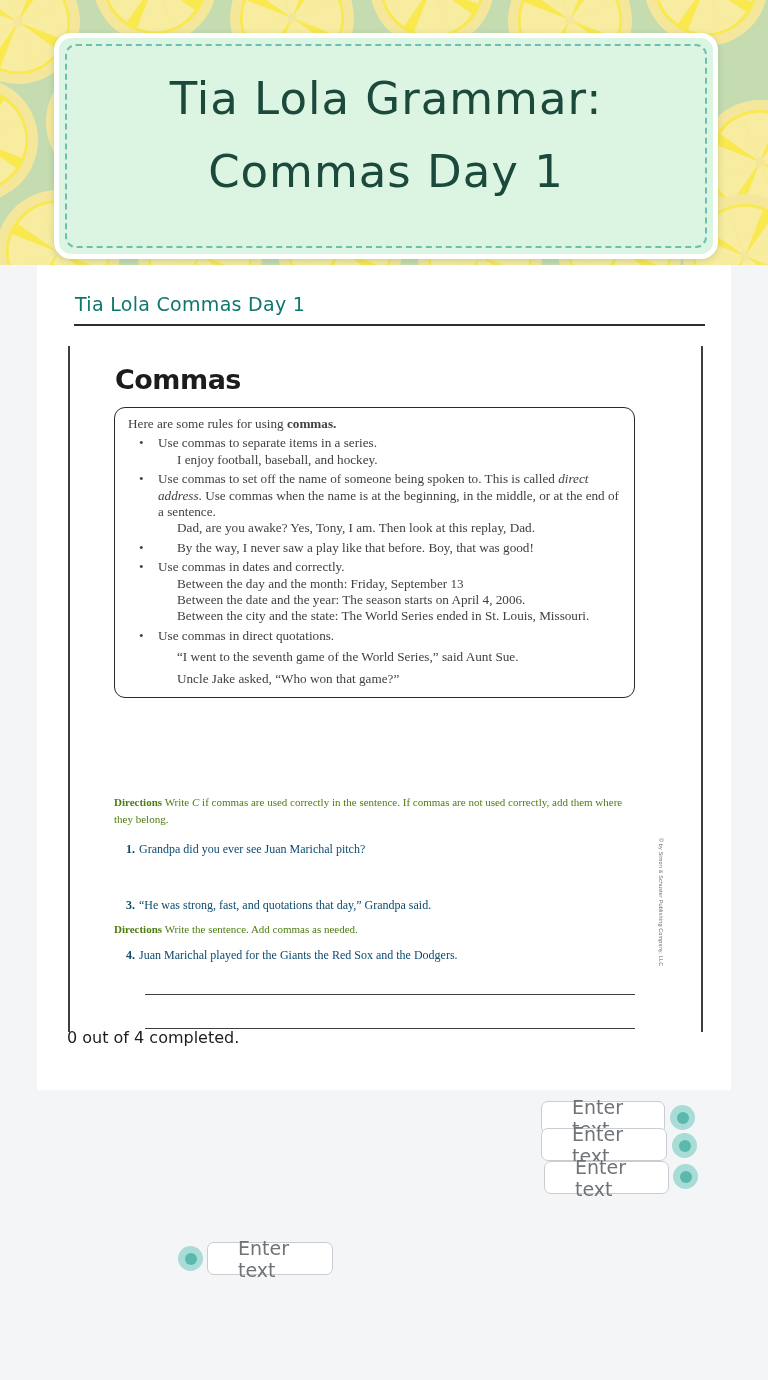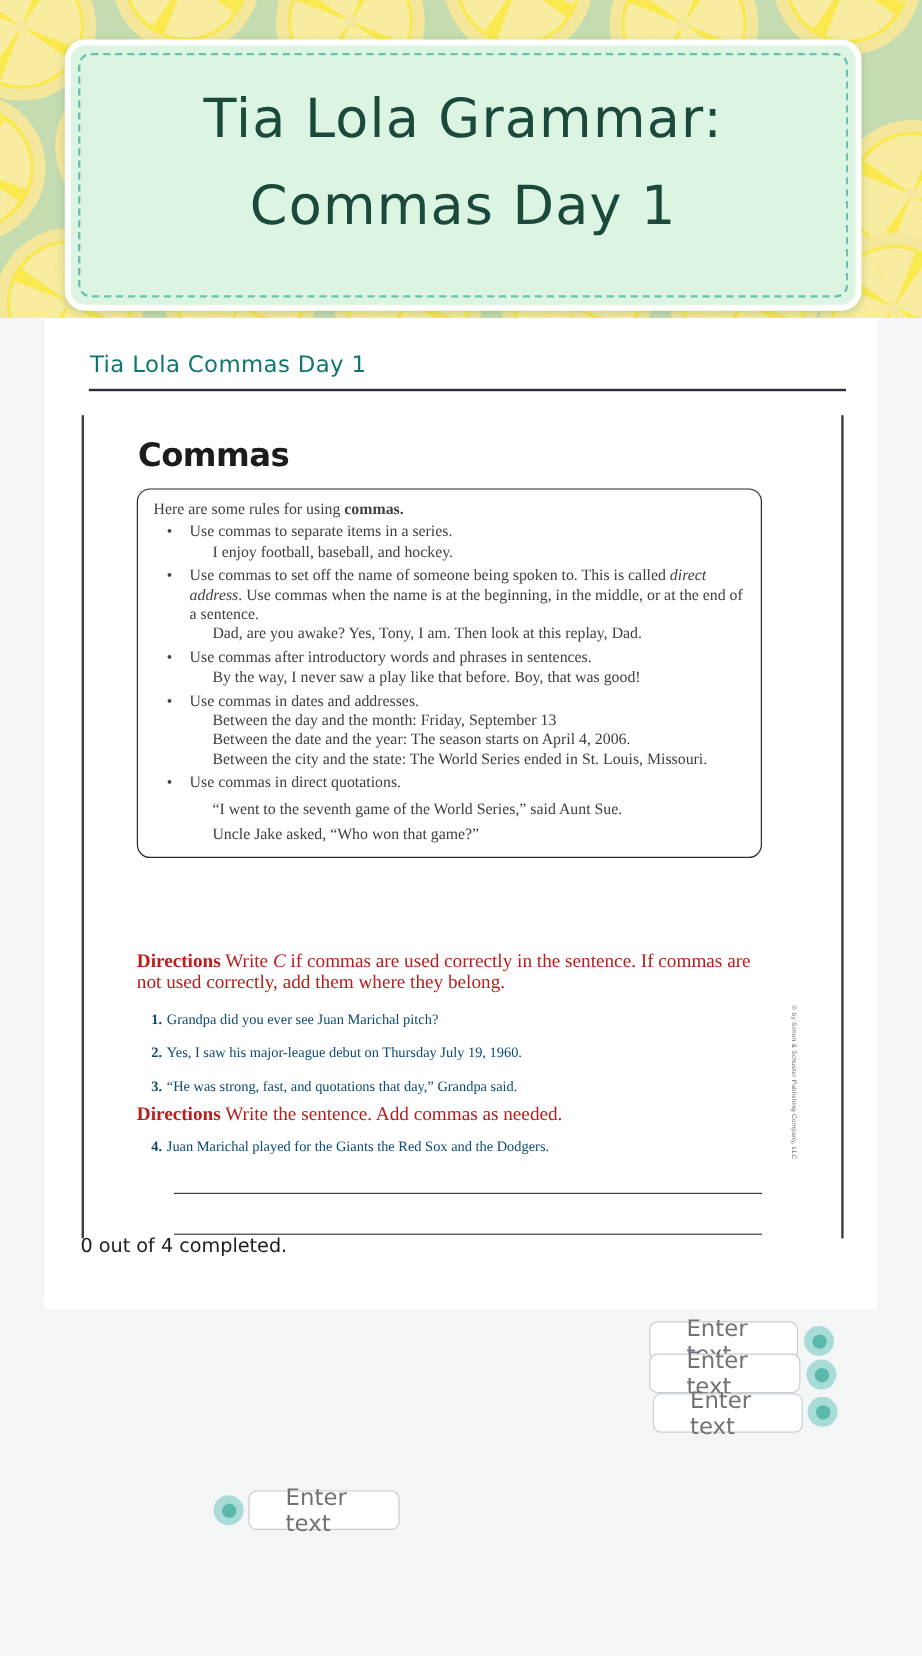--- a/index.html
+++ b/index.html
@@ -126,23 +126,23 @@
     display: block;
   }
   .rule-ex.spaced { padding-left: 19px; margin-top: 5px; }
   .rules-box b { font-weight: bold; }
   .rules-box i { font-style: italic; }
 
   
   .directions {
     position: absolute;
     font-family: "Liberation Serif", serif;
-    font-size: 16px;
+    font-size: 11px;
     line-height: 16.5px;
-    color: #b91c1c;
+    color: #4d7c0f;
   }
   .directions b { font-weight: bold; }
   .directions i { font-style: italic; }
   .dir-1 { left: 46px; top: 448px; width: 525px; }
   .dir-2 { left: 46px; top: 575px; width: 525px; }
 
   .qrow {
     position: absolute;
     font-family: "Liberation Serif", serif;
     font-size: 12px;
@@ -303,44 +303,42 @@
       </div>
 
       <div class="rule-item">
         <span class="rule-bullet">•</span>
         <span>Use commas to set off the name of someone being spoken to. This is called </span><i>direct address</i><span>. Use commas when the name is at the beginning, in the middle, or at the end of a sentence.</span>
         <span class="rule-ex">Dad, are you awake? Yes, Tony, I am. Then look at this replay, Dad.</span>
       </div>
 
       <div class="rule-item">
         <span class="rule-bullet">•</span>
-        <span>Use commas after introductory words and phrases in sentences.</span>
         <span class="rule-ex">By the way, I never saw a play like that before. Boy, that was good!</span>
       </div>
 
       <div class="rule-item">
         <span class="rule-bullet">•</span>
-        <span>Use commas in dates and addresses.</span>
+        <span>Use commas in dates and correctly.</span>
         <span class="rule-ex">Between the day and the month: Friday, September 13</span>
         <span class="rule-ex">Between the date and the year: The season starts on April 4, 2006.</span>
         <span class="rule-ex">Between the city and the state: The World Series ended in St. Louis, Missouri.</span>
       </div>
 
       <div class="rule-item">
         <span class="rule-bullet">•</span>
         <span>Use commas in direct quotations.</span>
         <span class="rule-ex spaced">“I went to the seventh game of the World Series,” said Aunt Sue.</span>
         <span class="rule-ex spaced">Uncle Jake asked, “Who won that game?”</span>
       </div>
     </div>
 
     <div class="directions dir-1"><b>Directions</b><span>  Write </span><i>C</i><span> if commas are used correctly in the sentence. If commas are not used correctly, add them where they belong.</span></div>
 
     <div class="qrow q1"><span class="qnum">1.</span><span>Grandpa did you ever see Juan Marichal pitch?</span></div>
-    <div class="qrow q2"><span class="qnum">2.</span><span>Yes, I saw his major-league debut on Thursday July 19, 1960.</span></div>
     <div class="qrow q3"><span class="qnum">3.</span><span>“He was strong, fast, and quotations that day,” Grandpa said.</span></div>
 
     <div class="directions dir-2"><b>Directions</b><span>  Write the sentence. Add commas as needed.</span></div>
 
     <div class="qrow q4"><span class="qnum">4.</span><span>Juan Marichal played for the Giants the Red Sox and the Dodgers.</span></div>
 
     <div class="write-line wl-1"></div>
     <div class="write-line wl-2"></div>
 
     <div class="vcredit">© by Simon &amp; Schuster Publishing Company, LLC</div>

